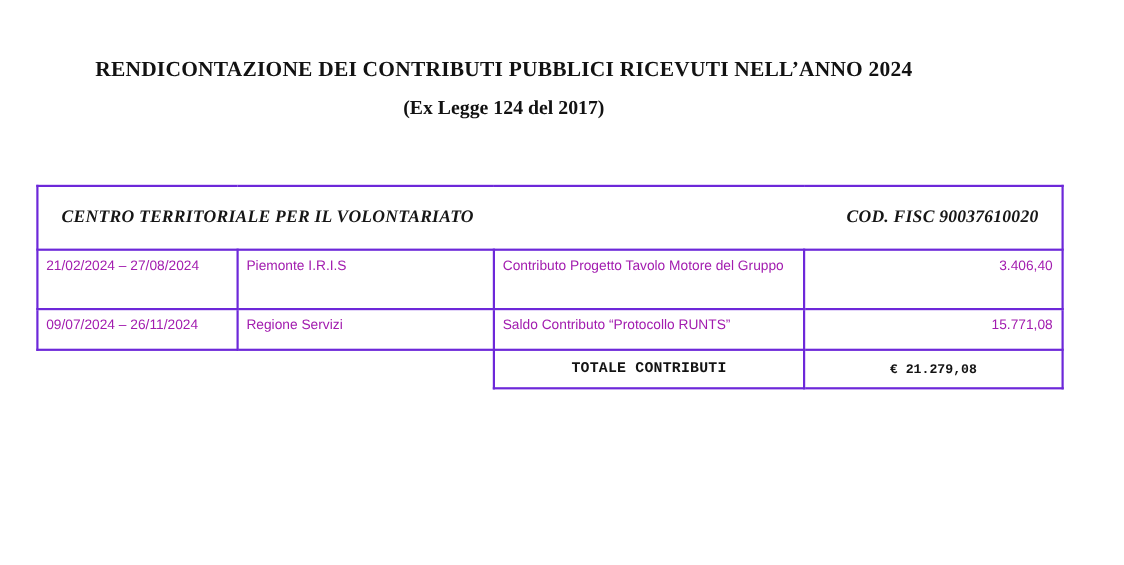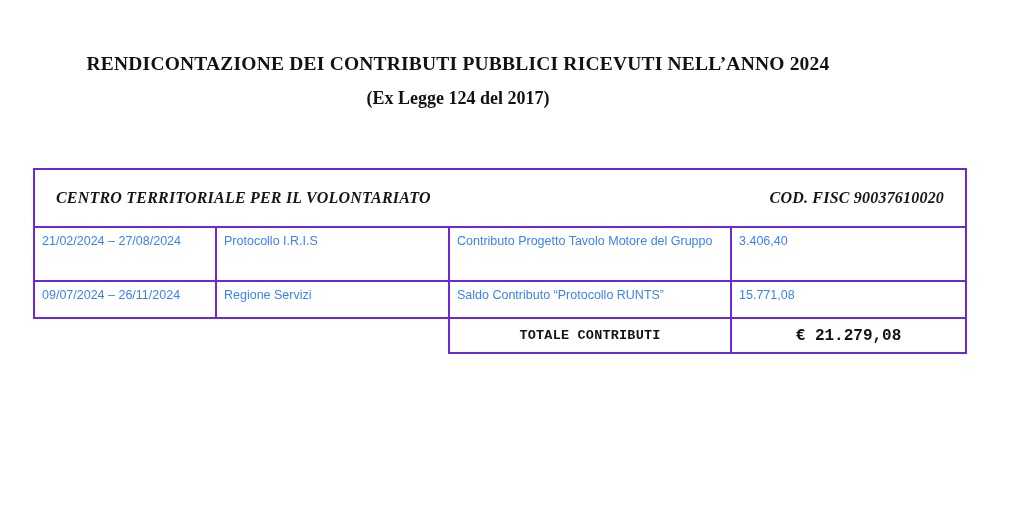--- a/index.html
+++ b/index.html
@@ -65,44 +65,44 @@
     font-weight: bold;
     text-align: center;
     vertical-align: middle;
     line-height: 1.3;
     padding: 2px 12px;
   }
   
   .data-row td {
     font-family: "Liberation Sans", sans-serif;
     font-size: 12.5px;
-    color: #3b82f6;
+    color: #a21caf;
     vertical-align: top;
     padding: 4px 8px 2px 7px;
     line-height: 1.5;
   }
   .row-1 td { height: 54px; }
   .row-2 td { height: 53px; }
   .row-3 td { height: 37px; }
   .cell-causale { padding-right: 48px; }
-  .cell-amount { text-align: left; }
+  .cell-amount { text-align: right; }
   
   .total-row .ghost-cell { border: none; }
   .total-row td { height: 35px; vertical-align: middle; font-family: Liberation Mono, monospace; }
   .total-label-cell {
     font-family: "Liberation Serif", serif;
     font-weight: bold;
     font-size: 13.5px;
     text-align: center;
     letter-spacing: 0.2px;
   }
   .total-value-cell {
     font-family: "Liberation Sans", sans-serif;
     font-weight: bold;
-    font-size: 16px;
+    font-size: 12px;
     text-align: center;
   }
 </style>
 </head>
 <body>
 
 <div class="page">
 
   <div class="title-block">
     <div class="title-line1">RENDICONTAZIONE DEI CONTRIBUTI PUBBLICI RICEVUTI NELL’ANNO 2024</div>
@@ -122,21 +122,21 @@
           <div class="band-flex">
             <span>CENTRO TERRITORIALE PER IL VOLONTARIATO</span>
             <span>COD. FISC 90037610020</span>
           </div>
         </td>
       </tr>
 
 
       <tr class="data-row row-1">
         <td class="cell-date">21/02/2024 – 27/08/2024</td>
-        <td class="cell-soggetto">Protocollo I.R.I.S</td>
+        <td class="cell-soggetto">Piemonte I.R.I.S</td>
         <td class="cell-causale">Contributo Progetto Tavolo Motore del Gruppo</td>
         <td class="cell-amount">3.406,40</td>
       </tr>
 
 
       <tr class="data-row row-3">
         <td class="cell-date">09/07/2024 – 26/11/2024</td>
         <td class="cell-soggetto">Regione Servizi</td>
         <td class="cell-causale">Saldo Contributo “Protocollo RUNTS”</td>
         <td class="cell-amount">15.771,08</td>

